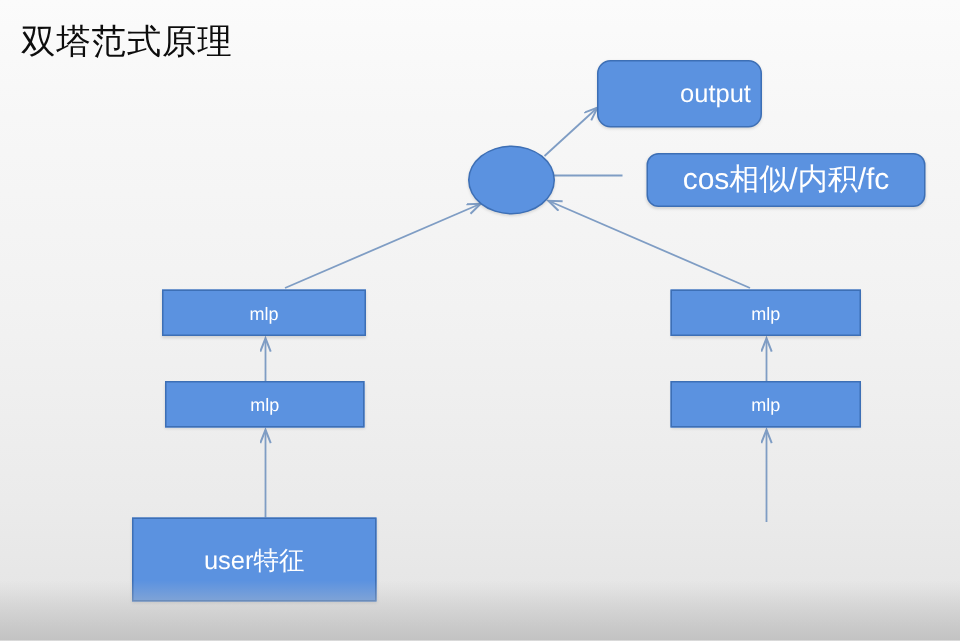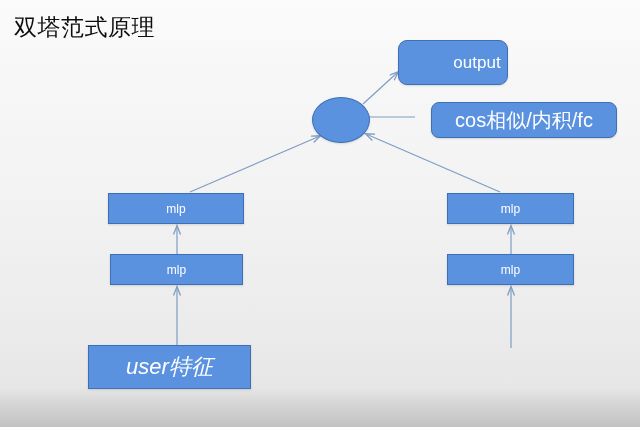--- a/index.html
+++ b/index.html
@@ -64,21 +64,21 @@
     background: #5b92e0;
     border: 1px solid #3d6fb5;
     border-radius: 50%;
     box-shadow: 0 1px 2px rgba(0,0,0,0.13);
   }
   #node-output   { left: 398px; top: 40px;  width: 110px; height: 45px; font-size: 17px; padding-left: 48px; }
   #node-cos      { left: 415px; top: 102px; width: 186px; height: 36px; font-size: 20px; margin-left: 16px; }
   #node-ellipse  { left: 312px; top: 97px;  width: 58px;  height: 46px; }
   #node-mlp-l1   { left: 108px; top: 193px; width: 136px; height: 31px; }
   #node-mlp-l2   { left: 110px; top: 254px; width: 133px; height: 31px; }
-  #node-user     { left: 88px;  top: 345px; width: 163px; height: 44px; font-size: 22px; font-style: italic; }
+  #node-user     { left: 88px;  top: 345px; width: 163px; height: 56px; font-size: 17px; }
   #node-mlp-r1   { left: 447px; top: 193px; width: 127px; height: 31px; }
   #node-mlp-r2   { left: 447px; top: 254px; width: 127px; height: 31px; }
   #node-item     { left: 450px; top: 348px; width: 140px; height: 49px; font-size: 17px; }
 </style>
 </head>
 <body>
 
 <div id="slide">
 
   <div class="title">双塔范式原理</div>

